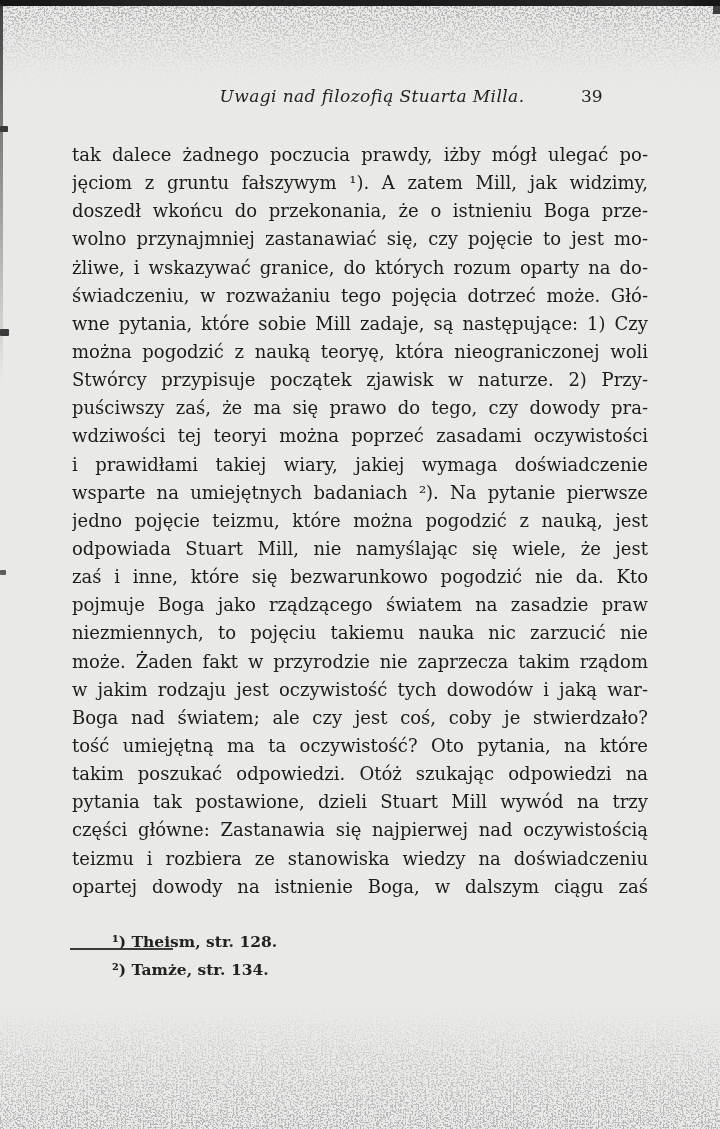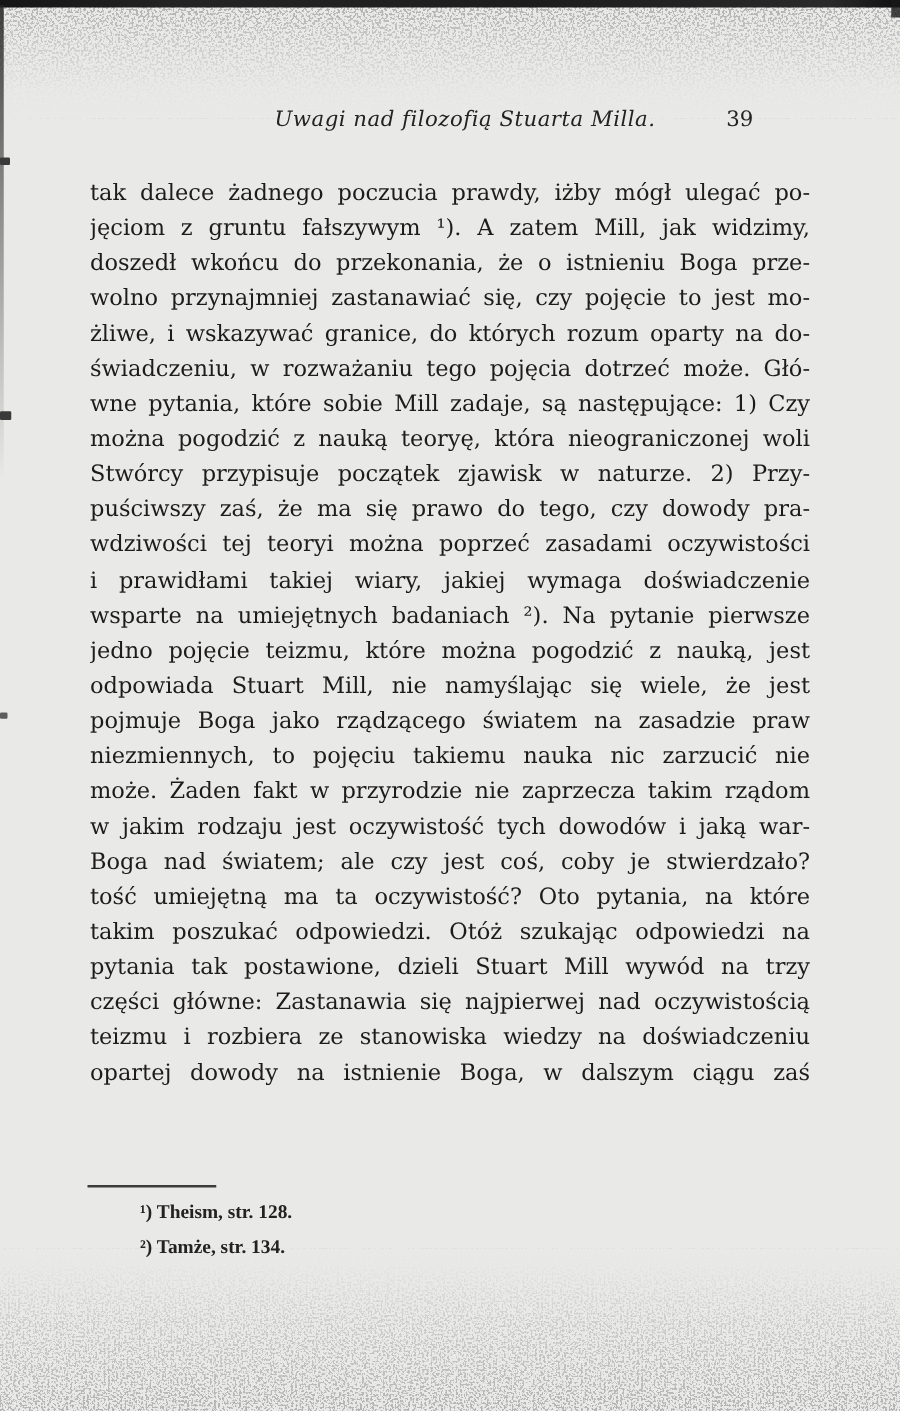--- a/index.html
+++ b/index.html
@@ -75,21 +75,21 @@
     text-align-last:justify;
     overflow:hidden;
     white-space:normal;
   }
   
   .footnote-rule{
     position:absolute;top:948px;left:70px;width:103px;height:2px;
     background:#3c3c3c;
   }
   .footnotes{
-    position:absolute;top:956px;left:112px;width:400px;font-family:Liberation Serif, serif;
+    position:absolute;top:928px;left:112px;width:400px;
   }
   .footnote{
     height:27.5px;line-height:27.5px;
     font-size:15.5px;
     font-weight:bold;
     color:#232220;
   }
 </style>
 </head>
 <body>
@@ -139,20 +139,21 @@
     <div class="body-line">świadczeniu, w rozważaniu tego pojęcia dotrzeć może. Głó-</div>
     <div class="body-line">wne pytania, które sobie Mill zadaje, są następujące: 1) Czy</div>
     <div class="body-line">można pogodzić z nauką teoryę, która nieograniczonej woli</div>
     <div class="body-line">Stwórcy przypisuje początek zjawisk w naturze.  2) Przy-</div>
     <div class="body-line">puściwszy zaś, że ma się prawo do tego, czy dowody pra-</div>
     <div class="body-line">wdziwości tej teoryi można poprzeć zasadami oczywistości</div>
     <div class="body-line">i prawidłami takiej wiary, jakiej wymaga doświadczenie</div>
     <div class="body-line">wsparte na umiejętnych badaniach ²).  Na pytanie pierwsze</div>
     <div class="body-line">jedno pojęcie teizmu, które można pogodzić z nauką, jest</div>
     <div class="body-line">odpowiada Stuart Mill, nie namyślając się wiele, że jest</div>
+    <div class="body-line">zaś i inne, które się bezwarunkowo pogodzić nie da.  Kto</div>
     <div class="body-line">pojmuje Boga jako rządzącego światem na zasadzie praw</div>
     <div class="body-line">niezmiennych, to pojęciu takiemu nauka nic zarzucić nie</div>
     <div class="body-line">może. Żaden fakt w przyrodzie nie zaprzecza takim rządom</div>
     <div class="body-line">w jakim rodzaju jest oczywistość tych dowodów i jaką war-</div>
     <div class="body-line">Boga nad światem; ale czy jest coś, coby je stwierdzało?</div>
     <div class="body-line">tość umiejętną ma ta oczywistość?  Oto pytania, na które</div>
     <div class="body-line">takim poszukać odpowiedzi.  Otóż szukając odpowiedzi na</div>
     <div class="body-line">pytania tak postawione, dzieli Stuart Mill wywód na trzy</div>
     <div class="body-line">części główne: Zastanawia się najpierwej nad oczywistością</div>
     <div class="body-line">teizmu i rozbiera ze stanowiska wiedzy na doświadczeniu</div>

